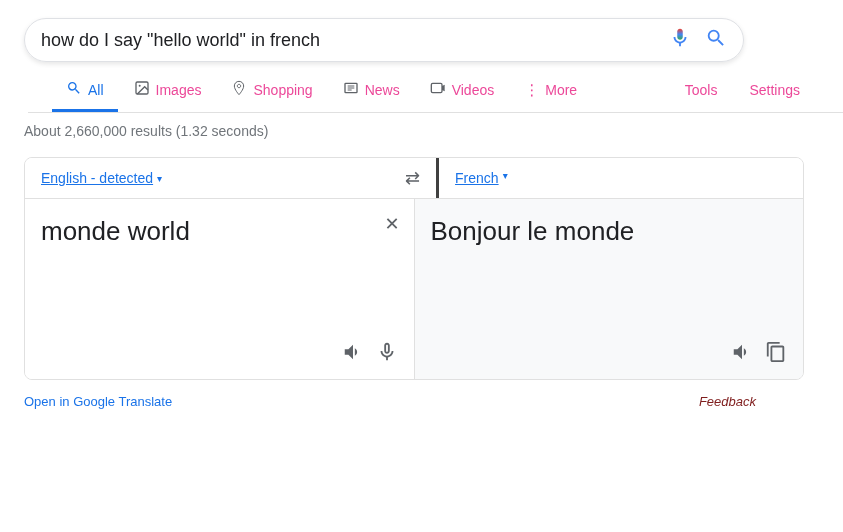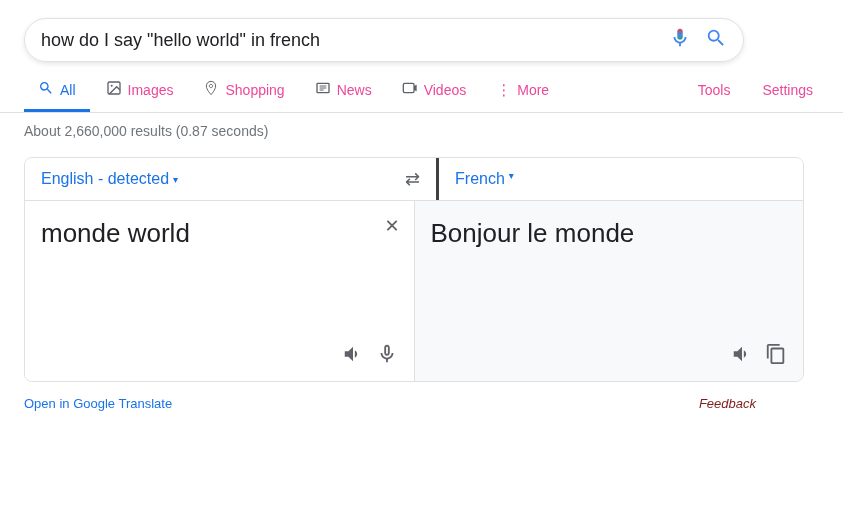--- a/index.html
+++ b/index.html
@@ -43,23 +43,24 @@
     
     .mic-icon svg, .search-icon-btn svg {
       width: 22px;
       height: 22px;
     }
 
     
     .nav-tabs {
       display: flex;
       align-items: center;
-      padding: 8px 16px 0 24px;
+      padding: 8px 29px 0 24px;
       border-bottom: 1px solid #e0e0e0;
       gap: 2px;
+      margin-left: 28px;
     }
     .nav-tab {
       display: flex;
       align-items: center;
       gap: 6px;
       padding: 10px 14px;
       font-size: 14px;
       color: #ec4899;
       cursor: pointer;
       border-bottom: 3px solid transparent;
@@ -115,23 +116,24 @@
     .lang-right {
       flex: 1;
       padding: 12px 16px;
       display: flex;
       align-items: flex-start;
       gap: 4px;
       border-left: 3px solid #404040;
     }
     .lang-name {
       color: #1a73e8;
-      font-size: 16px;
+      font-size: 14px;
       font-weight: 500;
       cursor: pointer;
+      text-decoration: underline;
     }
     .lang-dropdown-arrow {
       color: #1a73e8;
       font-size: 10px;
     }
     .swap-icon {
       padding: 0 16px;
       color: #5f6368;
       font-size: 18px;
       cursor: pointer;
@@ -303,21 +305,21 @@
     <a class="nav-tab">
       <span>Tools</span>
     </a>
     <a class="nav-tab">
       <span>Settings</span>
     </a>
   </div>
 </div>
 
 <div class="results-info">
-  <span>About 2,660,000 results (0.87 seconds)</span>
+  <span>About 2,660,000 results (1.32 seconds)</span>
 </div>
 
 <div class="translate-card">
 
   <div class="lang-bar">
     <div class="lang-left">
       <span class="lang-name">English - detected</span>
       <span class="lang-dropdown-arrow">▾</span>
     </div>
     <div class="swap-icon">

